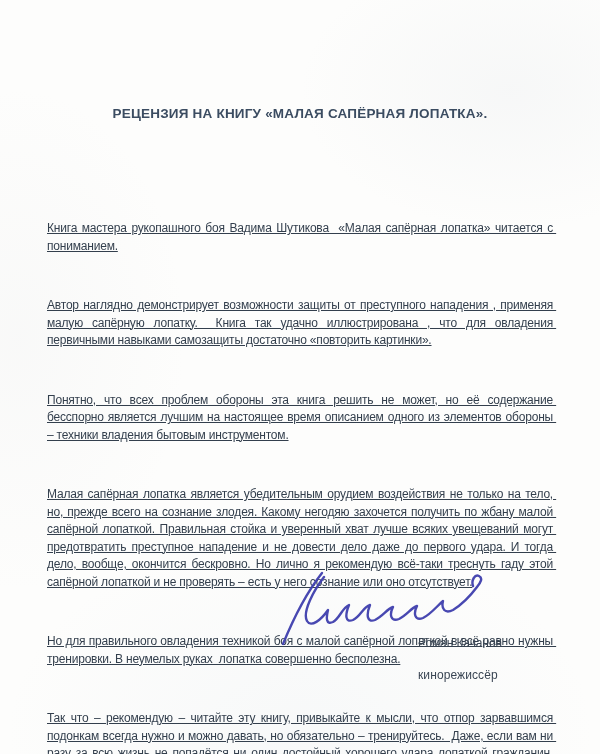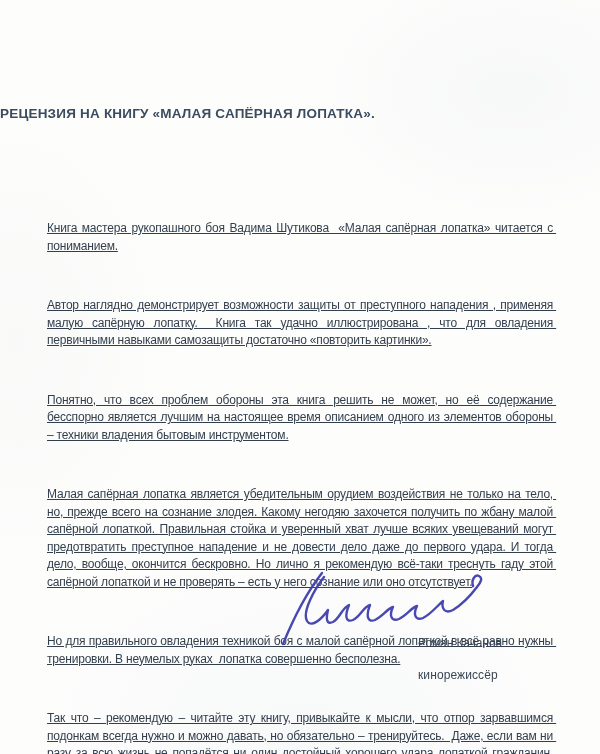--- a/index.html
+++ b/index.html
@@ -16,21 +16,21 @@
     background-image:
       radial-gradient(ellipse 300px 200px at 85% 12%, rgba(208,214,220,0.14), transparent 70%),
       radial-gradient(ellipse 420px 280px at 50% 97%, rgba(205,216,226,0.12), transparent 70%),
       radial-gradient(ellipse 240px 360px at 3% 45%, rgba(210,212,216,0.10), transparent 70%);
     font-family: "Liberation Sans", sans-serif;
     box-sizing: border-box;
     padding-top: 106px;
   }
   .doc-title {
     margin: 0;
-    text-align: left;
+    text-align: center;
     font-size: 13.5px;
     font-weight: bold;
     letter-spacing: 0.2px;
     color: #3b4c61;
   }
   .doc-body {
     margin: 64px 47px 0 47px;
     text-align: justify;
     font-size: 12px;
     line-height: 17.5px;

